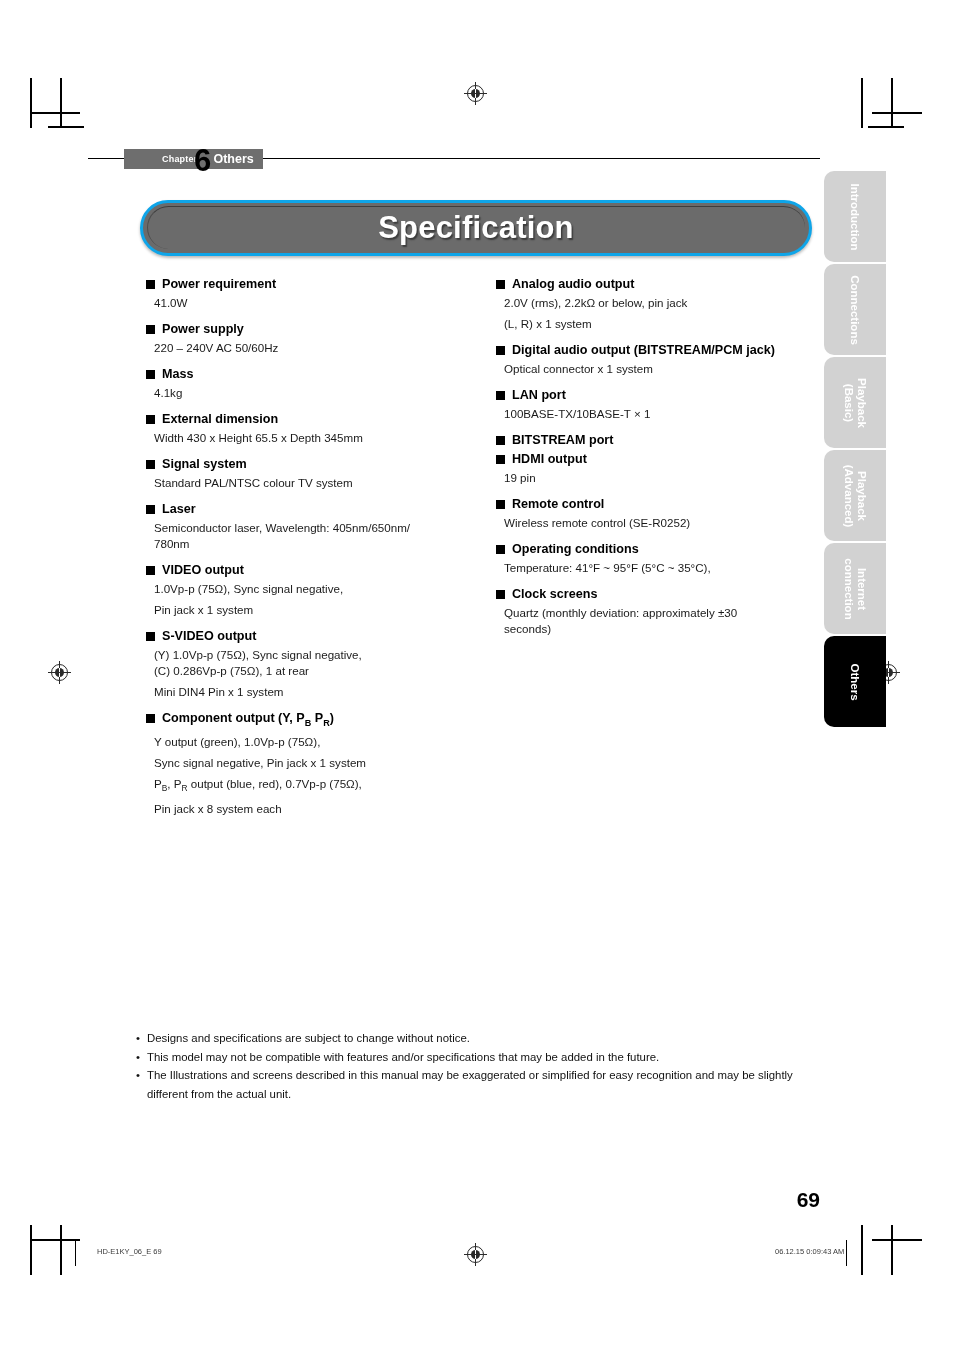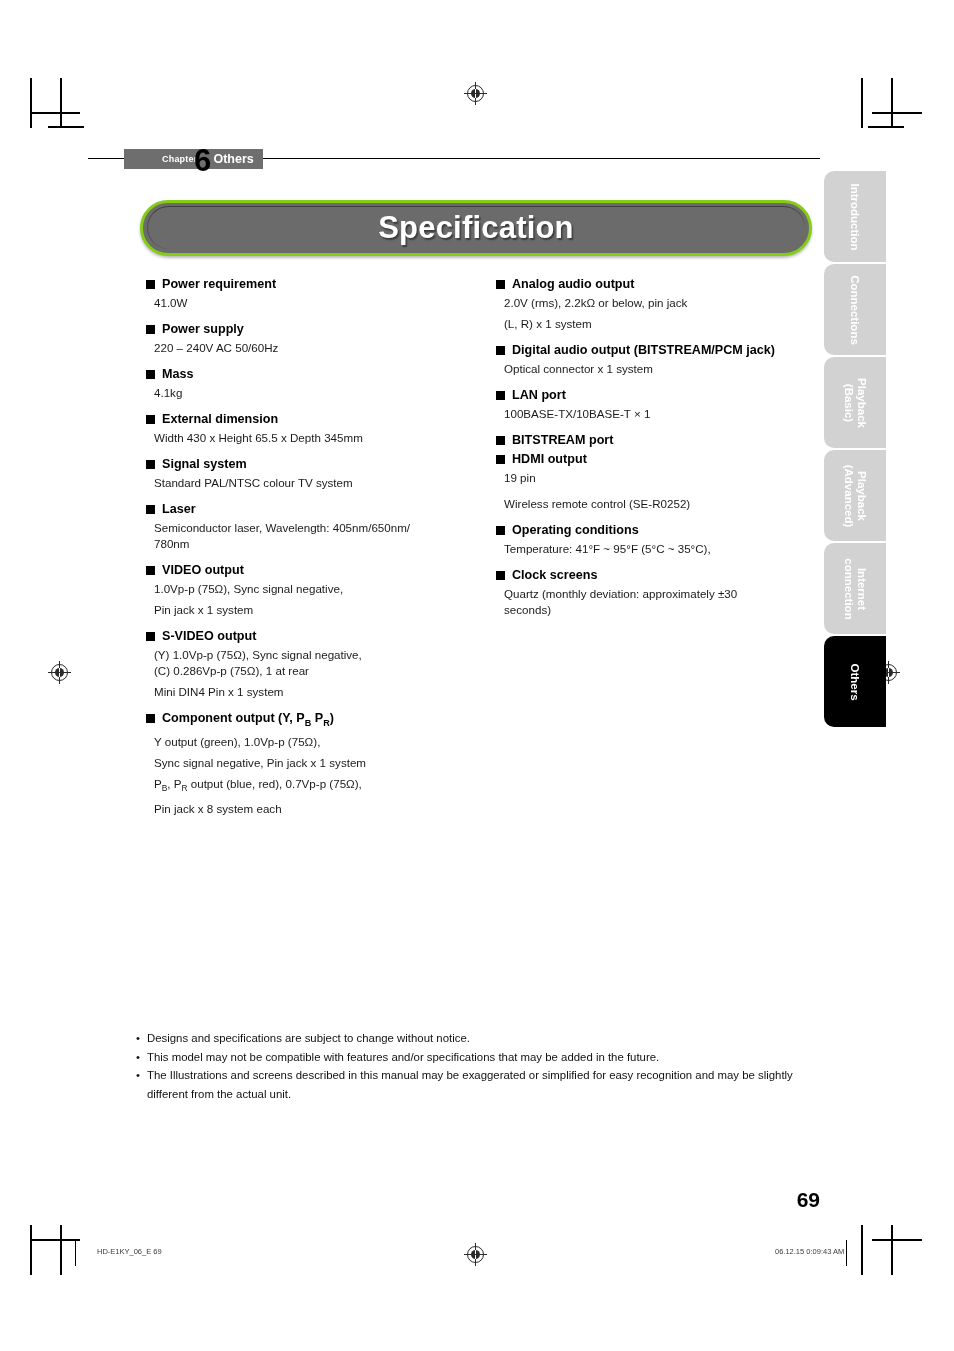--- a/index.html
+++ b/index.html
@@ -109,21 +109,21 @@
 
   
   #title-pill {
     position: absolute;
     left: 140px;
     top: 200px;
     width: 672px;
     height: 56px;
     border-radius: 28px;
     background: #6b6b6b;
-    border: 3px solid #84cc16;
+    border: 3px solid #0ea5e9;
     box-sizing: border-box;
     box-shadow: 0 2px 3px rgba(0,0,0,0.28);
     display: flex;
     align-items: center;
     justify-content: center;
   }
   #title-pill-inner {
     position: absolute;
     left: 4px; right: 4px; top: 3px; bottom: 4px;
     border-radius: 24px;
@@ -410,20 +410,24 @@
         </div>
       </div>
       <div class="spec-group">
         <div class="spec-term">
           <span class="bullet-square"></span>
           <span class="spec-term-label">HDMI output</span>
         </div>
         <div class="spec-line">19 pin</div>
       </div>
       <div class="spec-group">
+        <div class="spec-term">
+          <span class="bullet-square"></span>
+          <span class="spec-term-label">Remote control</span>
+        </div>
         <div class="spec-line">Wireless remote control (SE-R0252)</div>
       </div>
       <div class="spec-group">
         <div class="spec-term">
           <span class="bullet-square"></span>
           <span class="spec-term-label">Operating conditions</span>
         </div>
         <div class="spec-line">Temperature: 41°F ~ 95°F (5°C ~ 35°C),</div>
       </div>
       <div class="spec-group">

